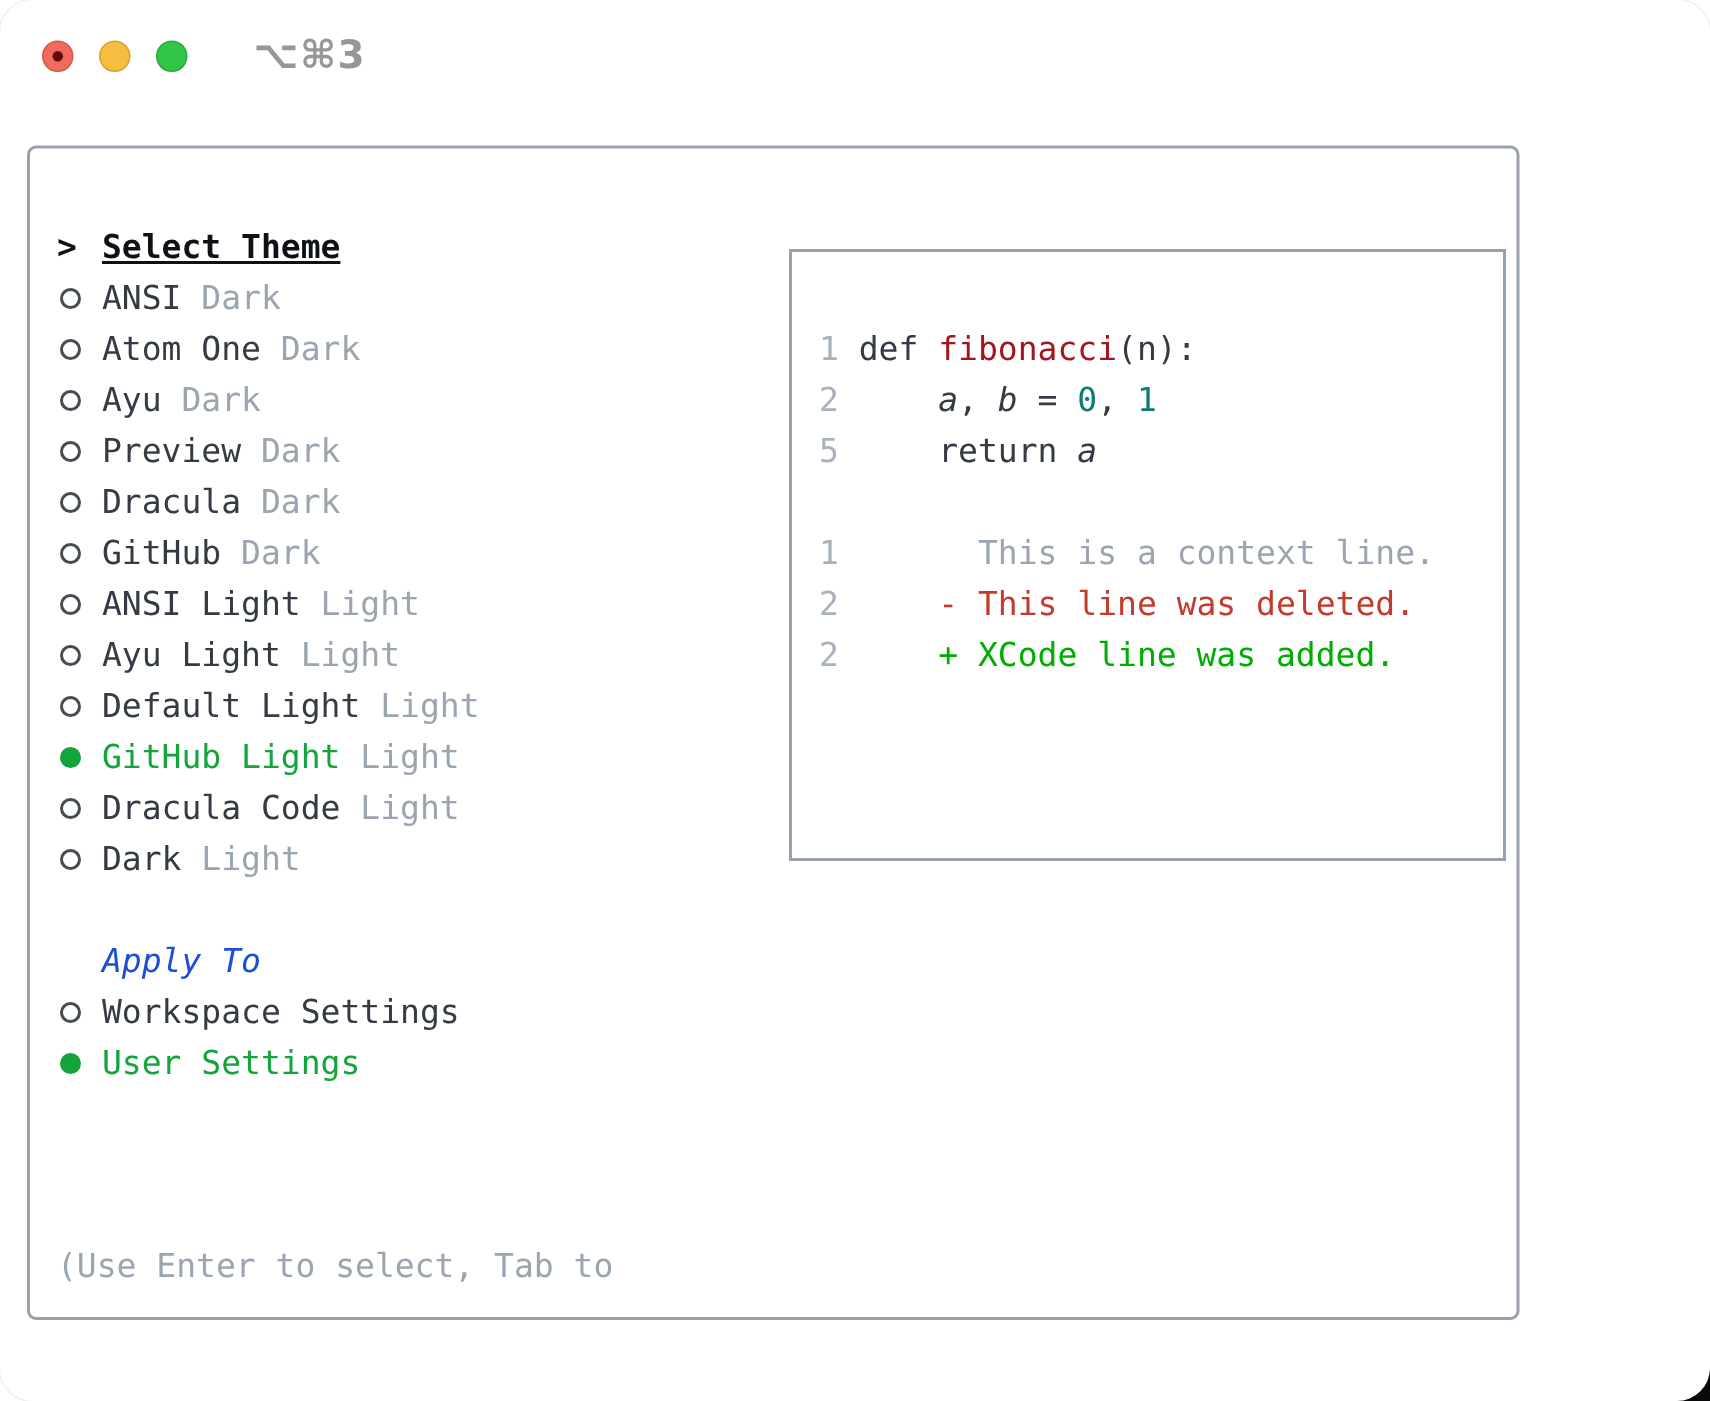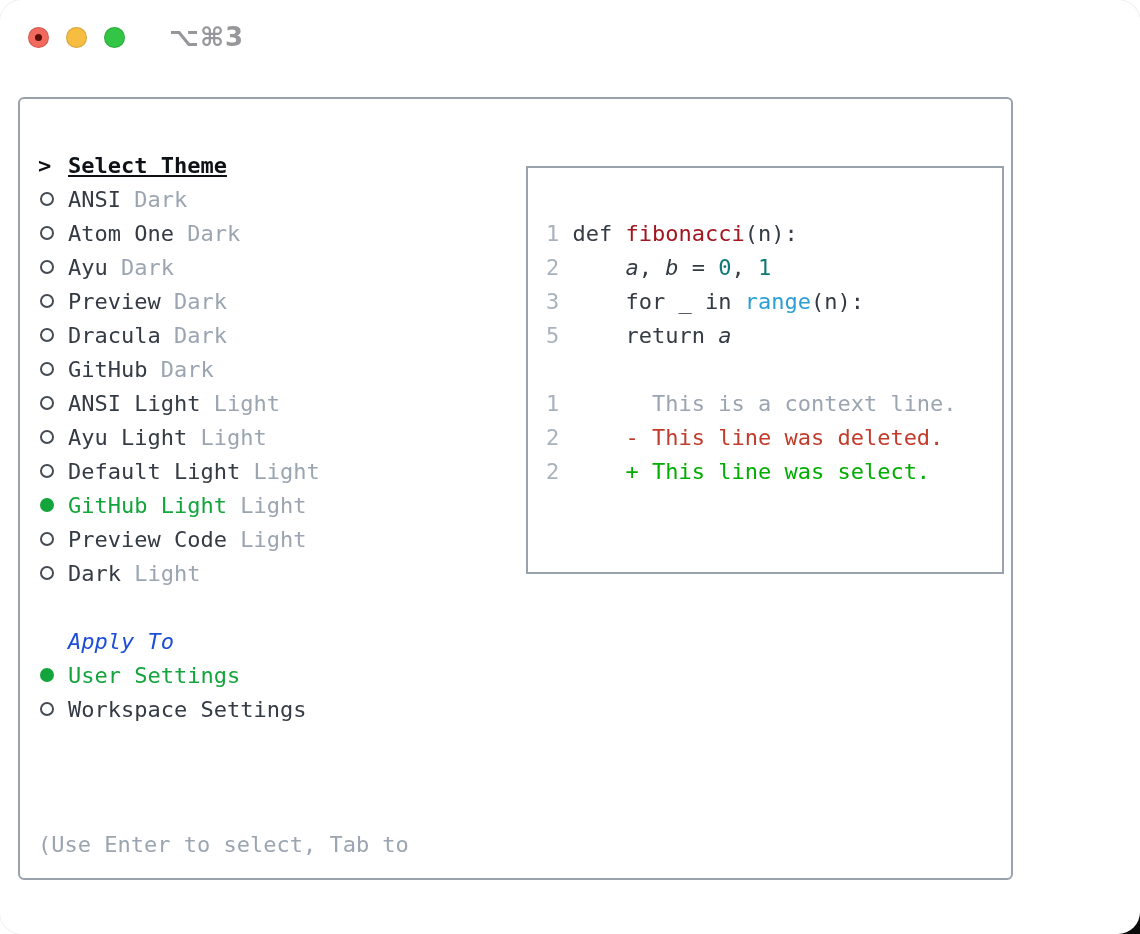--- a/index.html
+++ b/index.html
@@ -94,48 +94,47 @@
           <div class="row item"><span class="marker"><span class="circle"></span></span><span class="iname">ANSI </span><span class="ivariant">Dark</span></div>
           <div class="row item"><span class="marker"><span class="circle"></span></span><span class="iname">Atom One </span><span class="ivariant">Dark</span></div>
           <div class="row item"><span class="marker"><span class="circle"></span></span><span class="iname">Ayu </span><span class="ivariant">Dark</span></div>
           <div class="row item"><span class="marker"><span class="circle"></span></span><span class="iname">Preview </span><span class="ivariant">Dark</span></div>
           <div class="row item"><span class="marker"><span class="circle"></span></span><span class="iname">Dracula </span><span class="ivariant">Dark</span></div>
           <div class="row item"><span class="marker"><span class="circle"></span></span><span class="iname">GitHub </span><span class="ivariant">Dark</span></div>
           <div class="row item"><span class="marker"><span class="circle"></span></span><span class="iname">ANSI Light </span><span class="ivariant">Light</span></div>
           <div class="row item"><span class="marker"><span class="circle"></span></span><span class="iname">Ayu Light </span><span class="ivariant">Light</span></div>
           <div class="row item"><span class="marker"><span class="circle"></span></span><span class="iname">Default Light </span><span class="ivariant">Light</span></div>
           <div class="row item selected"><span class="marker"><span class="circle sel"></span></span><span class="iname">GitHub Light </span><span class="ivariant">Light</span></div>
-          <div class="row item"><span class="marker"><span class="circle"></span></span><span class="iname">Preview Code </span><span class="ivariant">Light</span></div>
+          <div class="row item"><span class="marker"><span class="circle"></span></span><span class="iname">Dracula Code </span><span class="ivariant">Light</span></div>
           <div class="row item"><span class="marker"><span class="circle"></span></span><span class="iname">Dark </span><span class="ivariant">Light</span></div>
         </div>
 
       <div class="row"></div>
 
       <div class="row subheader">Apply To</div>
 
       <div id="apply-list">
+          <div class="row item"><span class="marker"><span class="circle"></span></span><span class="iname">Workspace Settings</span></div>
           <div class="row item selected"><span class="marker"><span class="circle sel"></span></span><span class="iname">User Settings</span></div>
-          <div class="row item"><span class="marker"><span class="circle"></span></span><span class="iname">Workspace Settings</span></div>
         </div>
 
       <div class="row"></div>
 
       <div class="hint">
         <div>(Use Enter to select, Tab to</div>
         <div>change focus)</div>
       </div>
     </div>
 
     <div class="right-col">
       <div class="preview-box" id="code-block">
           <div class="codeline"><span class="ln">1 </span><span class="tk-plain">def </span><span class="tk-func">fibonacci</span><span class="tk-plain">(n):</span></div>
           <div class="codeline"><span class="ln">2 </span><span class="tk-plain">    </span><span class="tk-var">a</span><span class="tk-plain">, </span><span class="tk-var">b</span><span class="tk-plain"> = </span><span class="tk-num">0</span><span class="tk-plain">, </span><span class="tk-num">1</span></div>
-          <div class="codeline"><span class="ln">3 </span><span class="tk-plain">    for _ in </span><span class="tk-call">range</span><span class="tk-plain">(n):</span></div>
           <div class="codeline"><span class="ln">5 </span><span class="tk-plain">    return </span><span class="tk-var">a</span></div>
           <div class="codeline"><span class="ln">  </span></div>
           <div class="codeline"><span class="ln">1 </span><span class="tk-context">      This is a context line.</span></div>
           <div class="codeline"><span class="ln">2 </span><span class="tk-del">    - This line was deleted.</span></div>
-          <div class="codeline"><span class="ln">2 </span><span class="tk-add">    + This line was select.</span></div>
+          <div class="codeline"><span class="ln">2 </span><span class="tk-add">    + XCode line was added.</span></div>
         </div>
     </div>
 
   </div>
 </div>
 
 </body></html>

